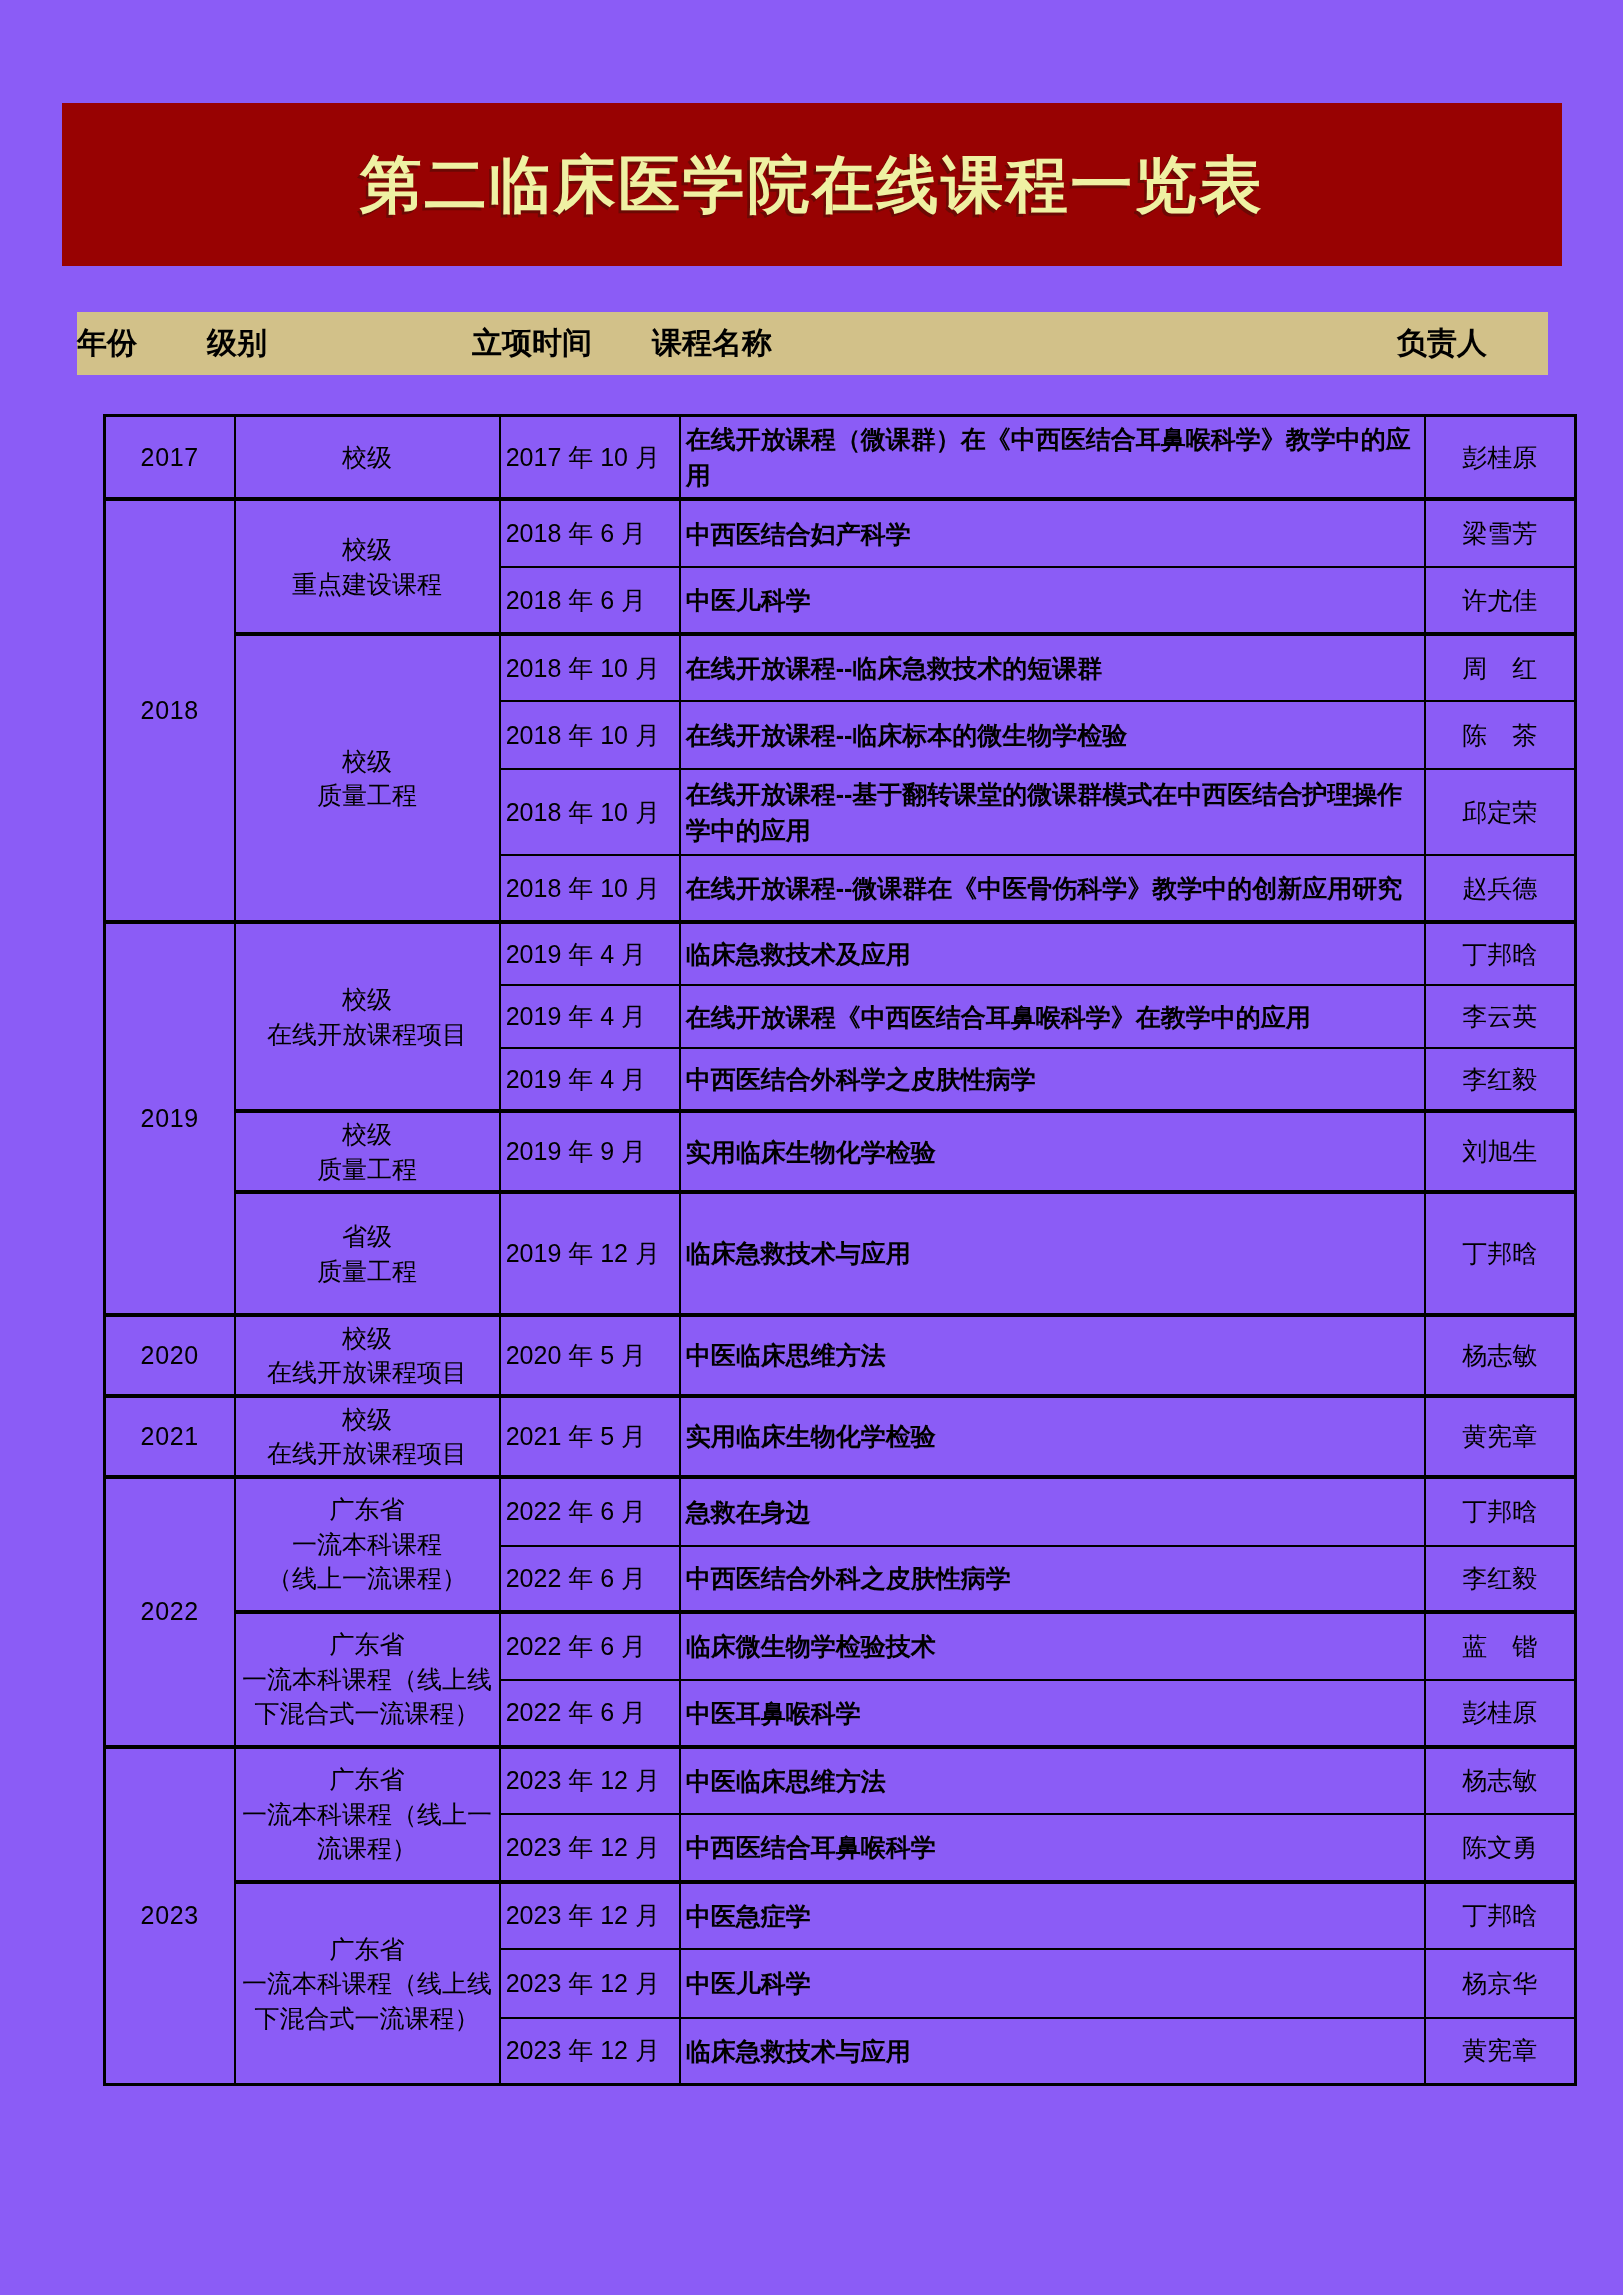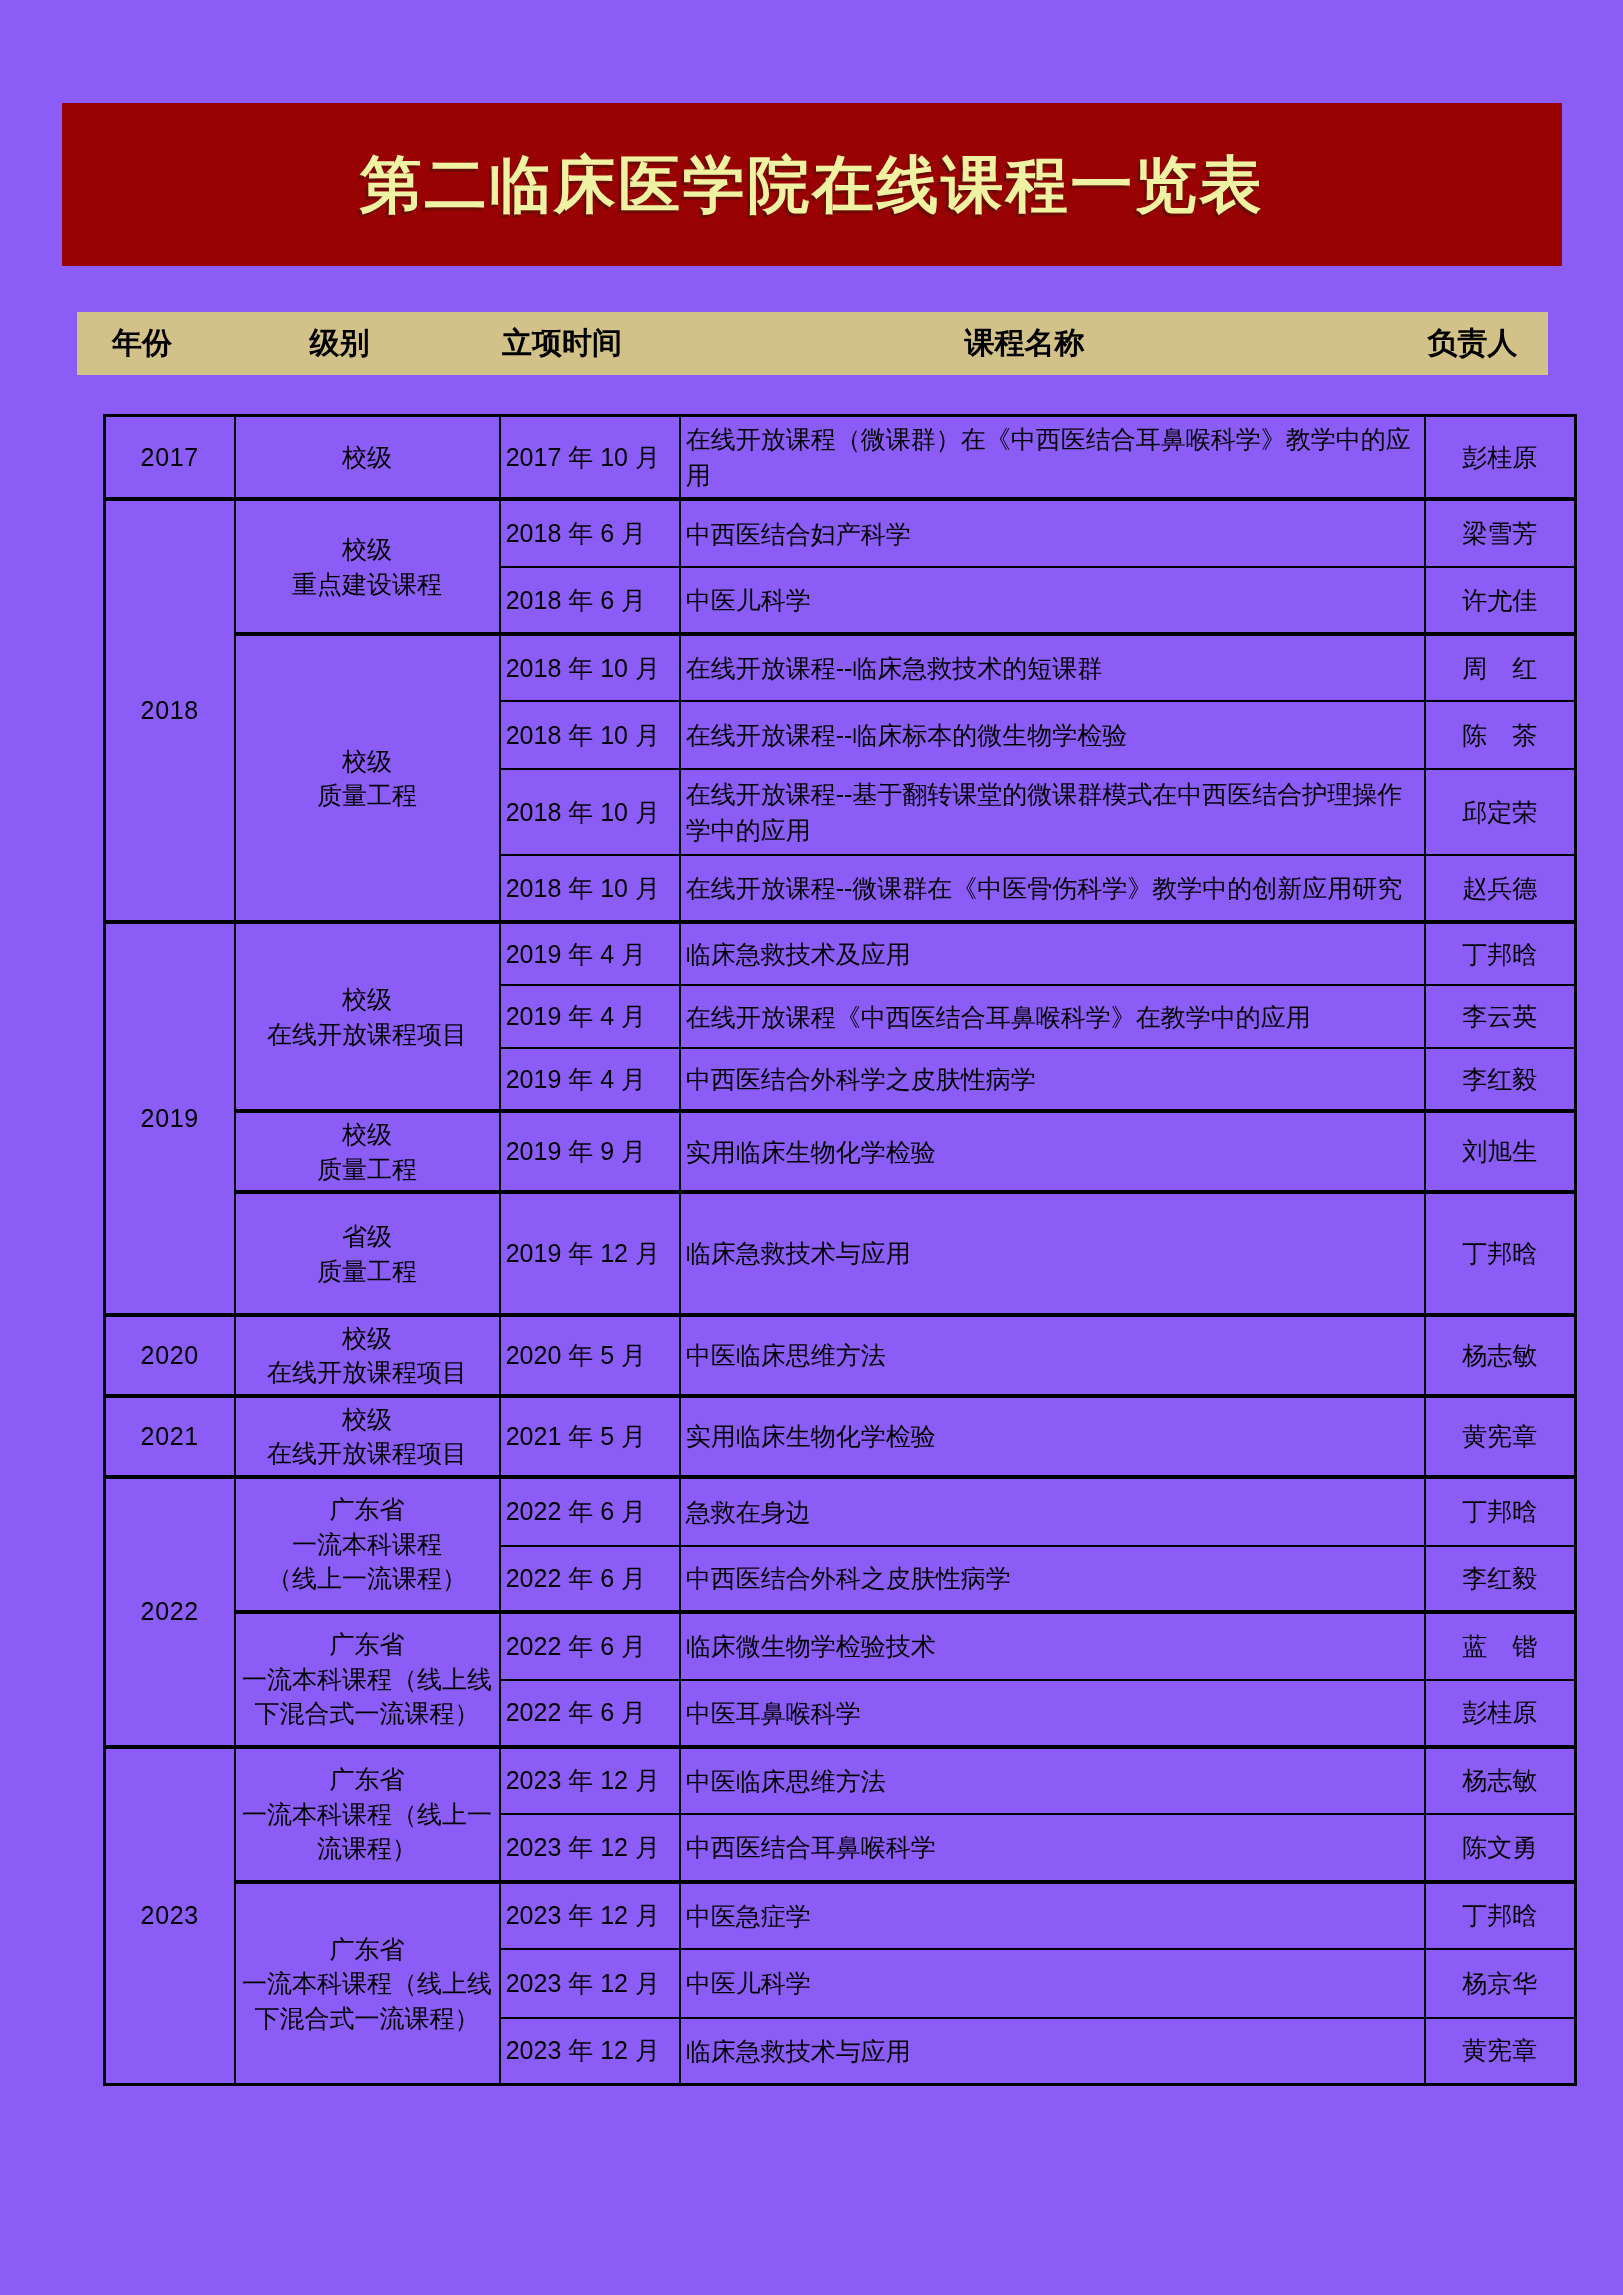--- a/index.html
+++ b/index.html
@@ -38,21 +38,21 @@
     left: 77px; top: 312px;
     width: 1471px; height: 63px;
     background: #D2C189;
     display: flex;
     align-items: center;
   }
   .band-cell {
     font-size: 30px;
     font-weight: bold;
     color: #000;
-    text-align: center;
+    text-align: left;
     box-sizing: border-box;
   }
   .bc0 { width: 130px; }
   .bc1 { width: 265px; }
   .bc2 { width: 180px; }
   .bc3 { width: 745px; }
   .bc4 { width: 151px; }
   
   .table-wrap {
     position: absolute;
@@ -90,20 +90,21 @@
     padding-left: 6.5px;
     padding-right: 6.5px;
   }
   td.date-cell { text-align: left; }
   td.course-cell {
     text-align: left;
     font-size: 23.6px;
     padding-left: 14.4px;
     padding-right: 6.5px;
     line-height: 1.45;
+    font-weight: bold;
   }
   td.person-cell { text-align: center; }
 </style>
 </head>
 <body>
 
 <div class="sheet">
 
   <div class="banner">
     <div class="banner-title">第二临床医学院在线课程一览表</div>

